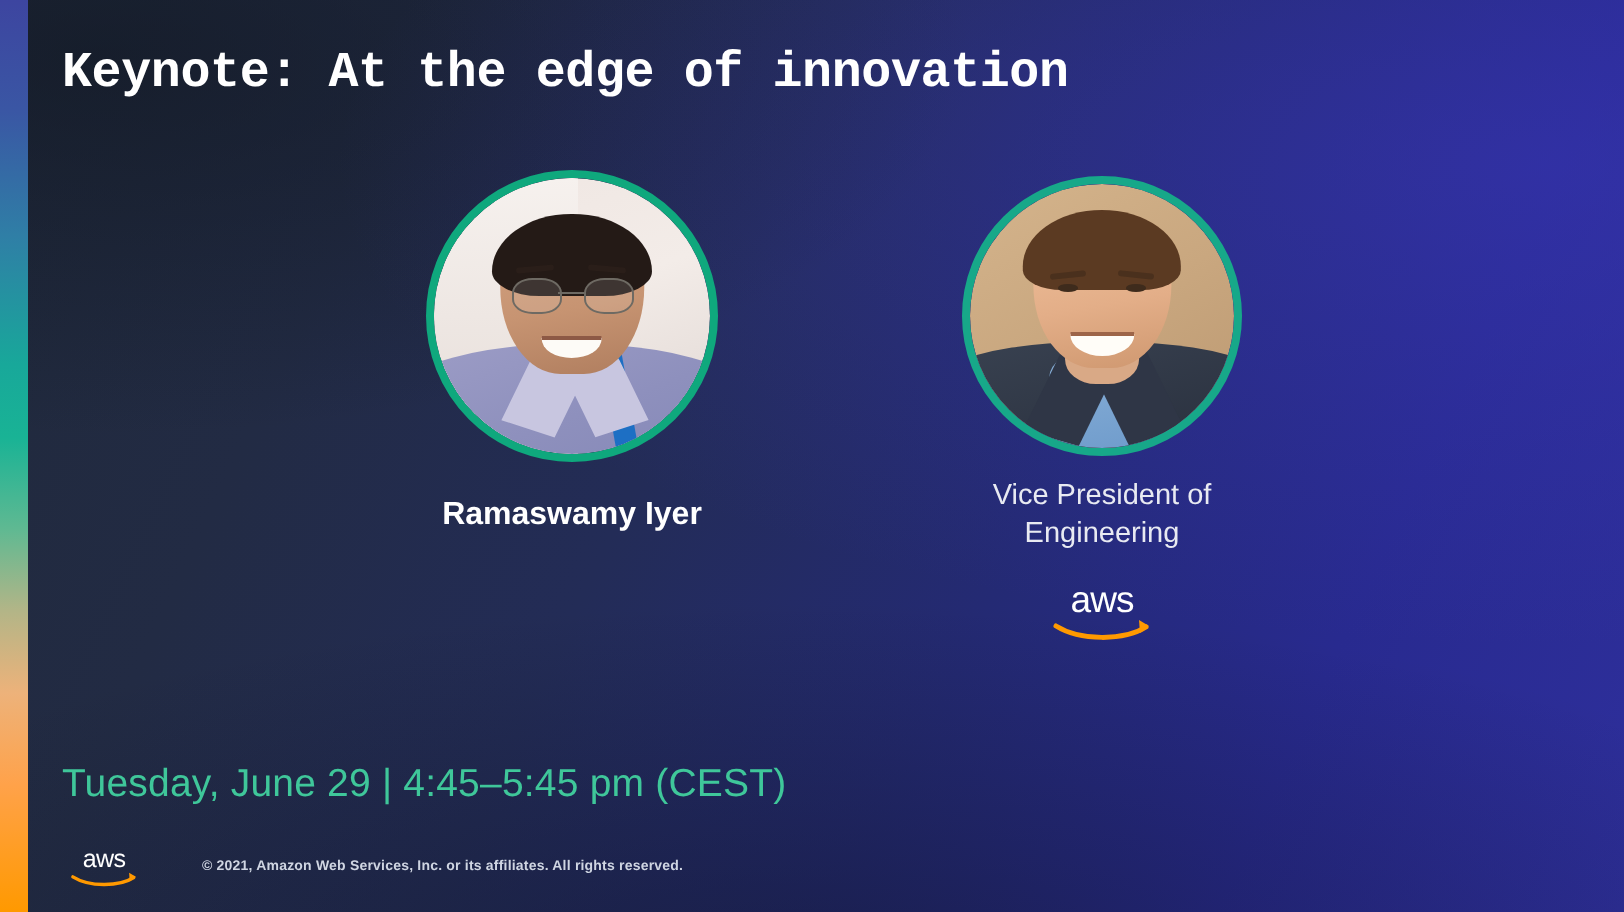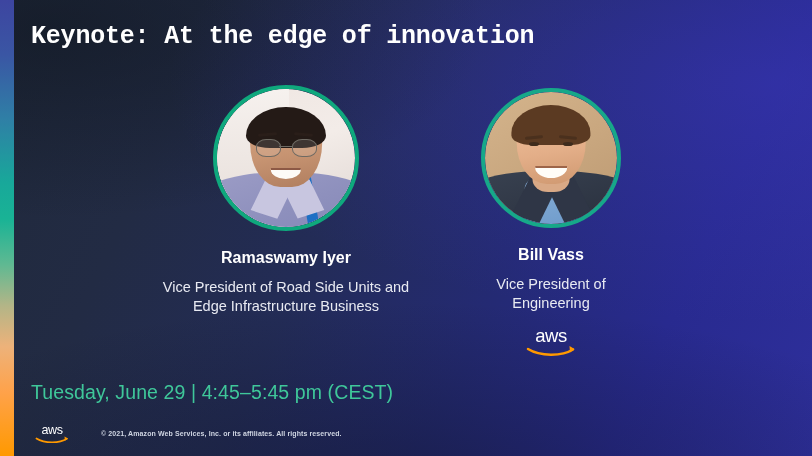--- a/index.html
+++ b/index.html
@@ -386,24 +386,20 @@
           <div class="portA-brow2"></div>
           <div class="portA-glassL"></div>
           <div class="portA-glassR"></div>
           <div class="portA-bridge"></div>
           <div class="portA-mouth"></div>
         </div>
       </div>
 
       <div class="speaker-name">Ramaswamy Iyer</div>
 
-      <div class="speaker-role">
-        <div>Vice President of Road Side Units and</div>
-        <div>Edge Infrastructure Business</div>
-      </div>
 
     </div>
 
     <div class="speaker speaker-b">
 
       <div class="avatar avatar-b">
         <div class="avatar-inner">
           <div class="portB-bg"></div>
           <div class="portB-jacket"></div>
           <div class="portB-shirt"></div>
@@ -413,21 +409,20 @@
           <div class="portB-face"></div>
           <div class="portB-hair"></div>
           <div class="portB-brow1"></div>
           <div class="portB-brow2"></div>
           <div class="portB-eye1"></div>
           <div class="portB-eye2"></div>
           <div class="portB-mouth"></div>
         </div>
       </div>
 
-      <div class="speaker-name">Bill Vass</div>
 
       <div class="speaker-role">
         <div>Vice President of</div>
         <div>Engineering</div>
       </div>
 
       <div class="org-logo org-logo-aws">
         <svg viewBox="0 0 124 72" width="62" height="36" aria-hidden="true">
           <text x="62" y="38" text-anchor="middle" font-family="'Liberation Sans', sans-serif" font-size="37" font-weight="500" fill="#ffffff" letter-spacing="-1">aws</text>
           <path d="M16 52 C40 67, 84 67, 106 53" fill="none" stroke="#ff9900" stroke-width="5" stroke-linecap="round"></path>

